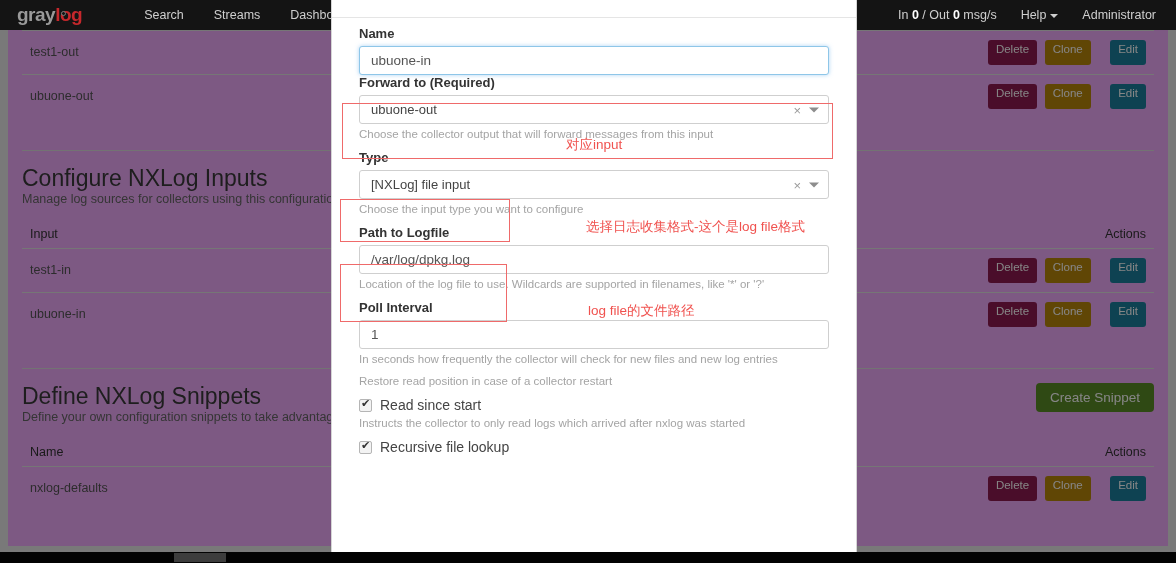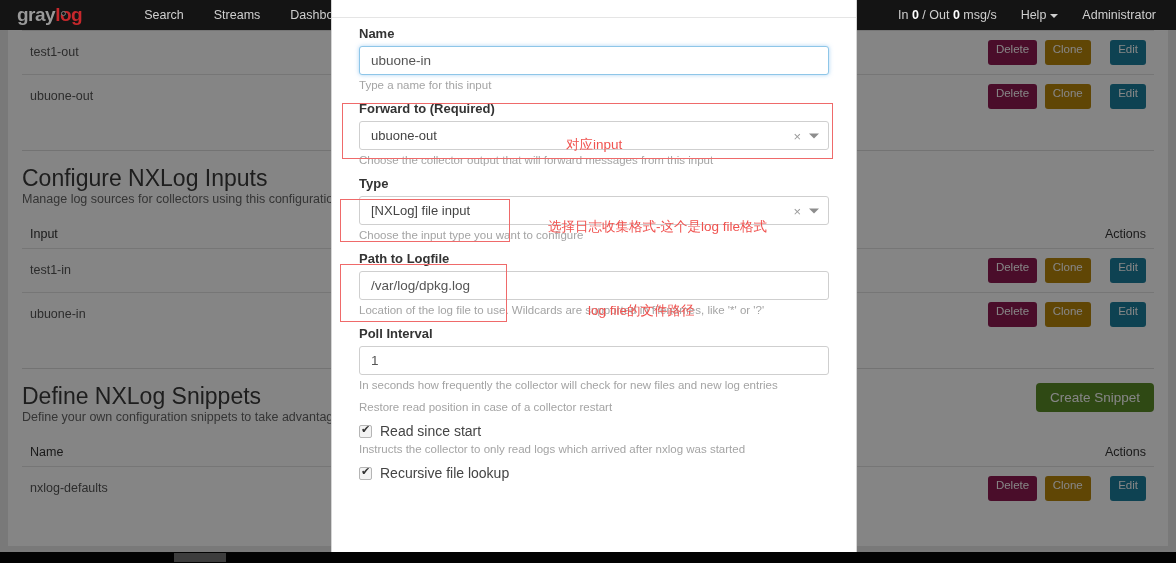--- a/index.html
+++ b/index.html
@@ -57,21 +57,21 @@
   .nav-right .item b { color: #fff; font-weight: bold; }
   .caret {
     display: inline-block; width: 0; height: 0; margin-left: 4px;
     border-left: 4px solid transparent; border-right: 4px solid transparent;
     border-top: 4px solid #cfcfcf; vertical-align: middle;
   }
 
   
   .content-panel {
     position: absolute; left: 8px; top: 30px; width: 1160px; height: 516px;
-    background: #ffffff;
+    background: #f0abfc;
     padding: 0 14px;
   }
 
   .tbl { width: 100%; border-collapse: collapse; }
   .tbl th {
     text-align: left; font-size: 12.5px; color: #333; font-weight: normal;
     padding: 7px 8px;
   }
   .tbl td {
     font-size: 12.5px; color: #555; padding: 9px 8px;
@@ -291,21 +291,20 @@
     </div>
   </div>
 
   <div class="modal">
     <div class="modal-top-rule"></div>
     <div class="modal-body">
 
       
       <label class="f-label">Name</label>
       <input class="f-input focused" type="text" value="ubuone-in" style="">
-      <div class="f-help">Type a name for this input</div>
 
       
       <label class="f-label">Forward to (Required)</label>
       <div class="f-select">
         <span class="val">ubuone-out</span>
         <span class="clear">×</span>
         <span class="arrow"></span>
       </div>
       <div class="f-help">Choose the collector output that will forward messages from this input</div>
 
@@ -344,21 +343,21 @@
         <span class="chk-label">Recursive file lookup</span>
       </div>
 
     </div>
   </div>
 
   <div class="ann-box" style="left:342px; top:103px; width:491px; height:56px;"></div>
   <div class="ann-text" style="left:566px; top:136px;">对应input</div>
 
   <div class="ann-box" style="left:340px; top:199px; width:170px; height:43px;"></div>
-  <div class="ann-text" style="left:548px; top:218px;text-align:right;">选择日志收集格式-这个是log file格式</div>
+  <div class="ann-text" style="left:586px; top:218px;text-align:right;">选择日志收集格式-这个是log file格式</div>
 
   <div class="ann-box" style="left:340px; top:264px; width:167px; height:58px;"></div>
   <div class="ann-text" style="left:588px; top:302px;">log file的文件路径</div>
 
   <div class="taskbar">
     <div class="tb-item"></div>
   </div>
 
 </div>
 

